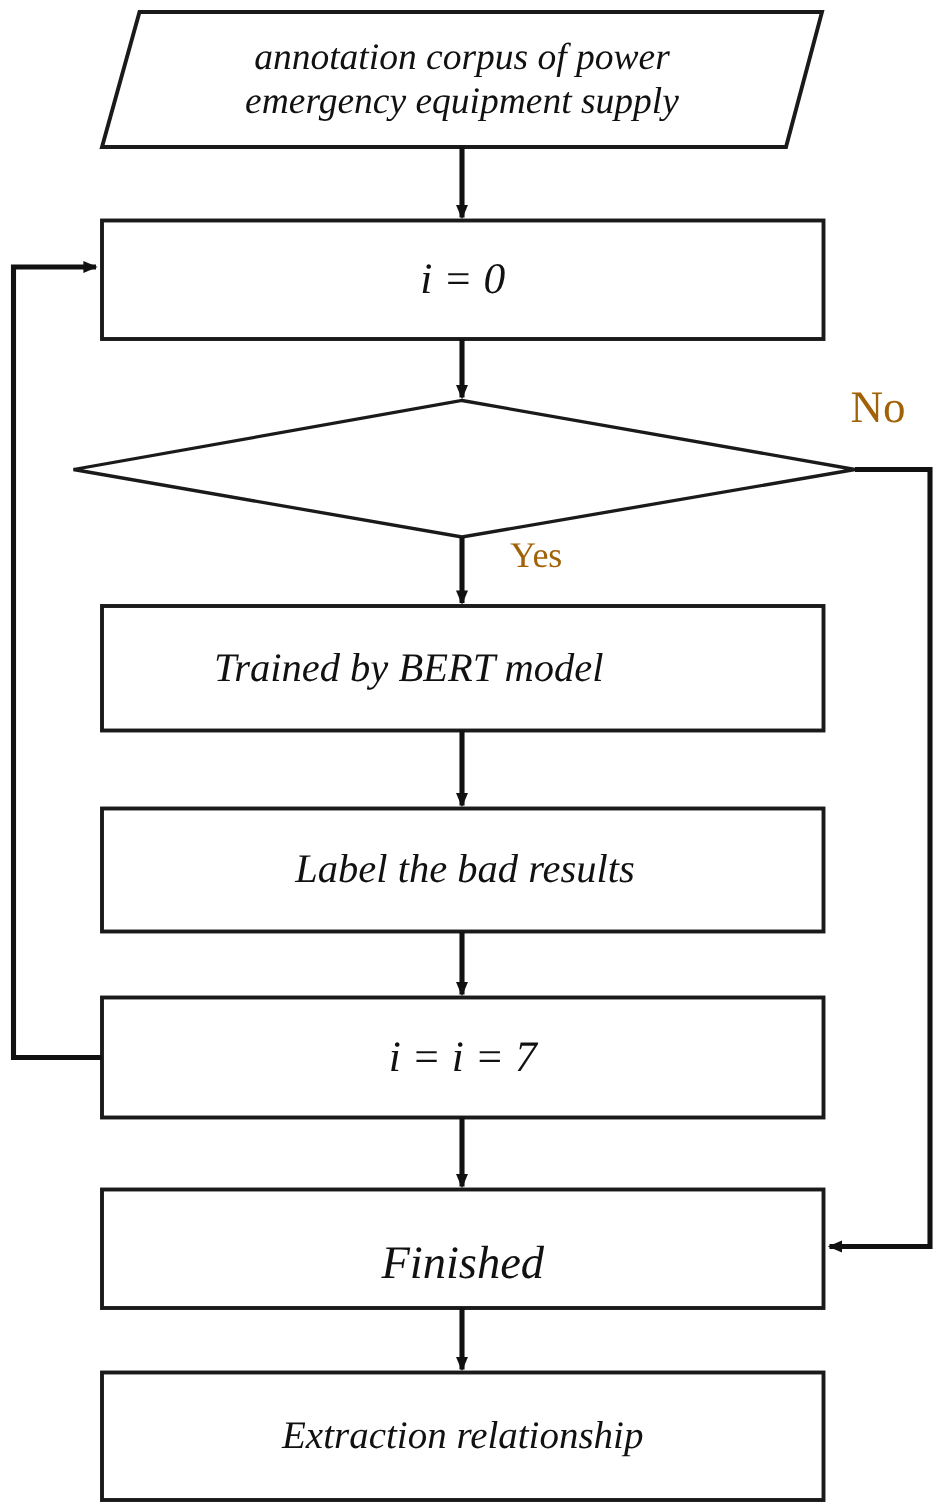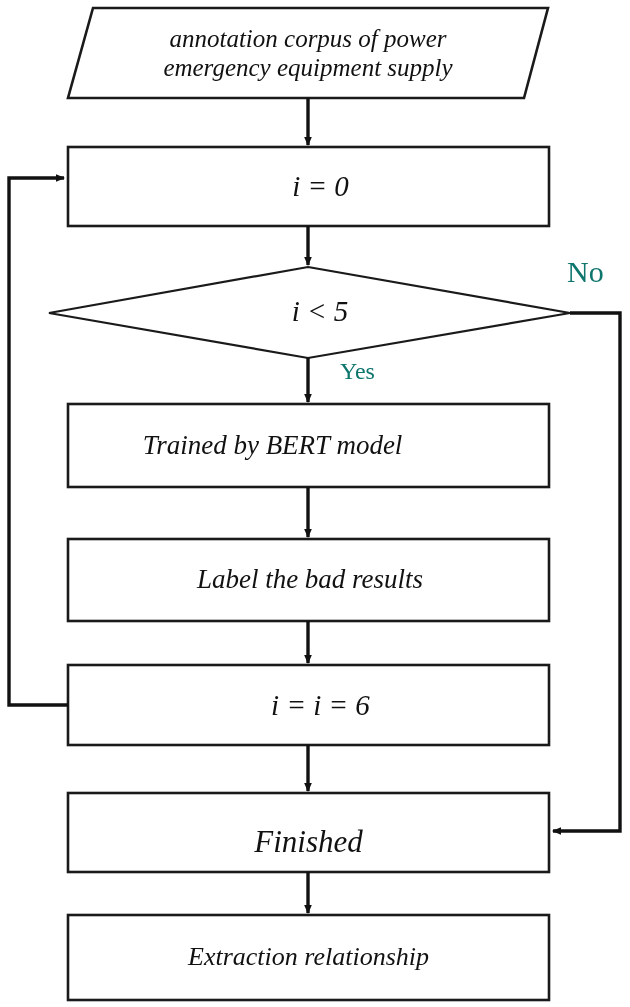--- a/index.html
+++ b/index.html
@@ -33,27 +33,26 @@
     justify-content: center;
     text-align: center;
     line-height: 1.18;
     color: #111111;
     pointer-events: none;
     white-space: pre-line;
     font-style: italic;
   }
   .edge-label {
     position: absolute;
-    color: #0f766e;
+    color: #a16207;
     pointer-events: none;
     white-space: nowrap;
   }
   .italic-var {
     font-style: italic;
-    padding-left: 12px;
   }
 </style>
 </head>
 <body>
 
 <div id="flow-root">
 
   <svg id="flow-svg" viewBox="0 0 630 1007">
     <defs>
       <marker id="arrowhead" markerWidth="10" markerHeight="10" refX="8.4" refY="4" orient="auto" markerUnits="userSpaceOnUse">
@@ -94,27 +93,26 @@
     <path d="M68,705 L9,705 L9,178 L64,178" fill="none" stroke="#111111" stroke-width="3.4" marker-end="url(#arrowhead)"></path>
 
     <path d="M570,313 L620,313 L620,831 L553,831" fill="none" stroke="#111111" stroke-width="3.4" marker-end="url(#arrowhead)"></path>
   </svg>
 
   <div class="node-label" style="left:93px; top:8px; width:430px; height:90px; font-size:25px;">annotation corpus of power
 emergency equipment supply</div>
 
   <div class="node-label italic-var" style="left:68px; top:147px; width:481px; height:79px; font-size:29px;">i = 0</div>
 
-  <div class="node-label italic-var" style="left:178px; top:283px; width:260px; height:56px; font-size:29px;">i  &lt;  5</div>
 
   <div class="node-label" style="left:68px; top:404px; width:409px; height:83px; font-size:27px;">Trained by BERT model</div>
 
   <div class="node-label" style="left:68px; top:539px; width:484px; height:82px; font-size:27px;">Label the bad results</div>
 
-  <div class="node-label italic-var" style="left:68px; top:665px; width:481px; height:80px; font-size:29px;">i = i = 6</div>
+  <div class="node-label italic-var" style="left:68px; top:665px; width:481px; height:80px; font-size:29px;">i = i = 7</div>
 
   <div class="node-label" style="left:68px; top:793px; width:481px; height:99px; font-size:31px;">Finished</div>
 
   <div class="node-label" style="left:68px; top:915px; width:481px; height:85px; font-size:26px;">Extraction relationship</div>
 
   <div class="edge-label" style="left:340px; top:358px; font-size:24px;">Yes</div>
 
   <div class="edge-label" style="left:567px; top:255px; font-size:30px;">No</div>
 
 </div>

